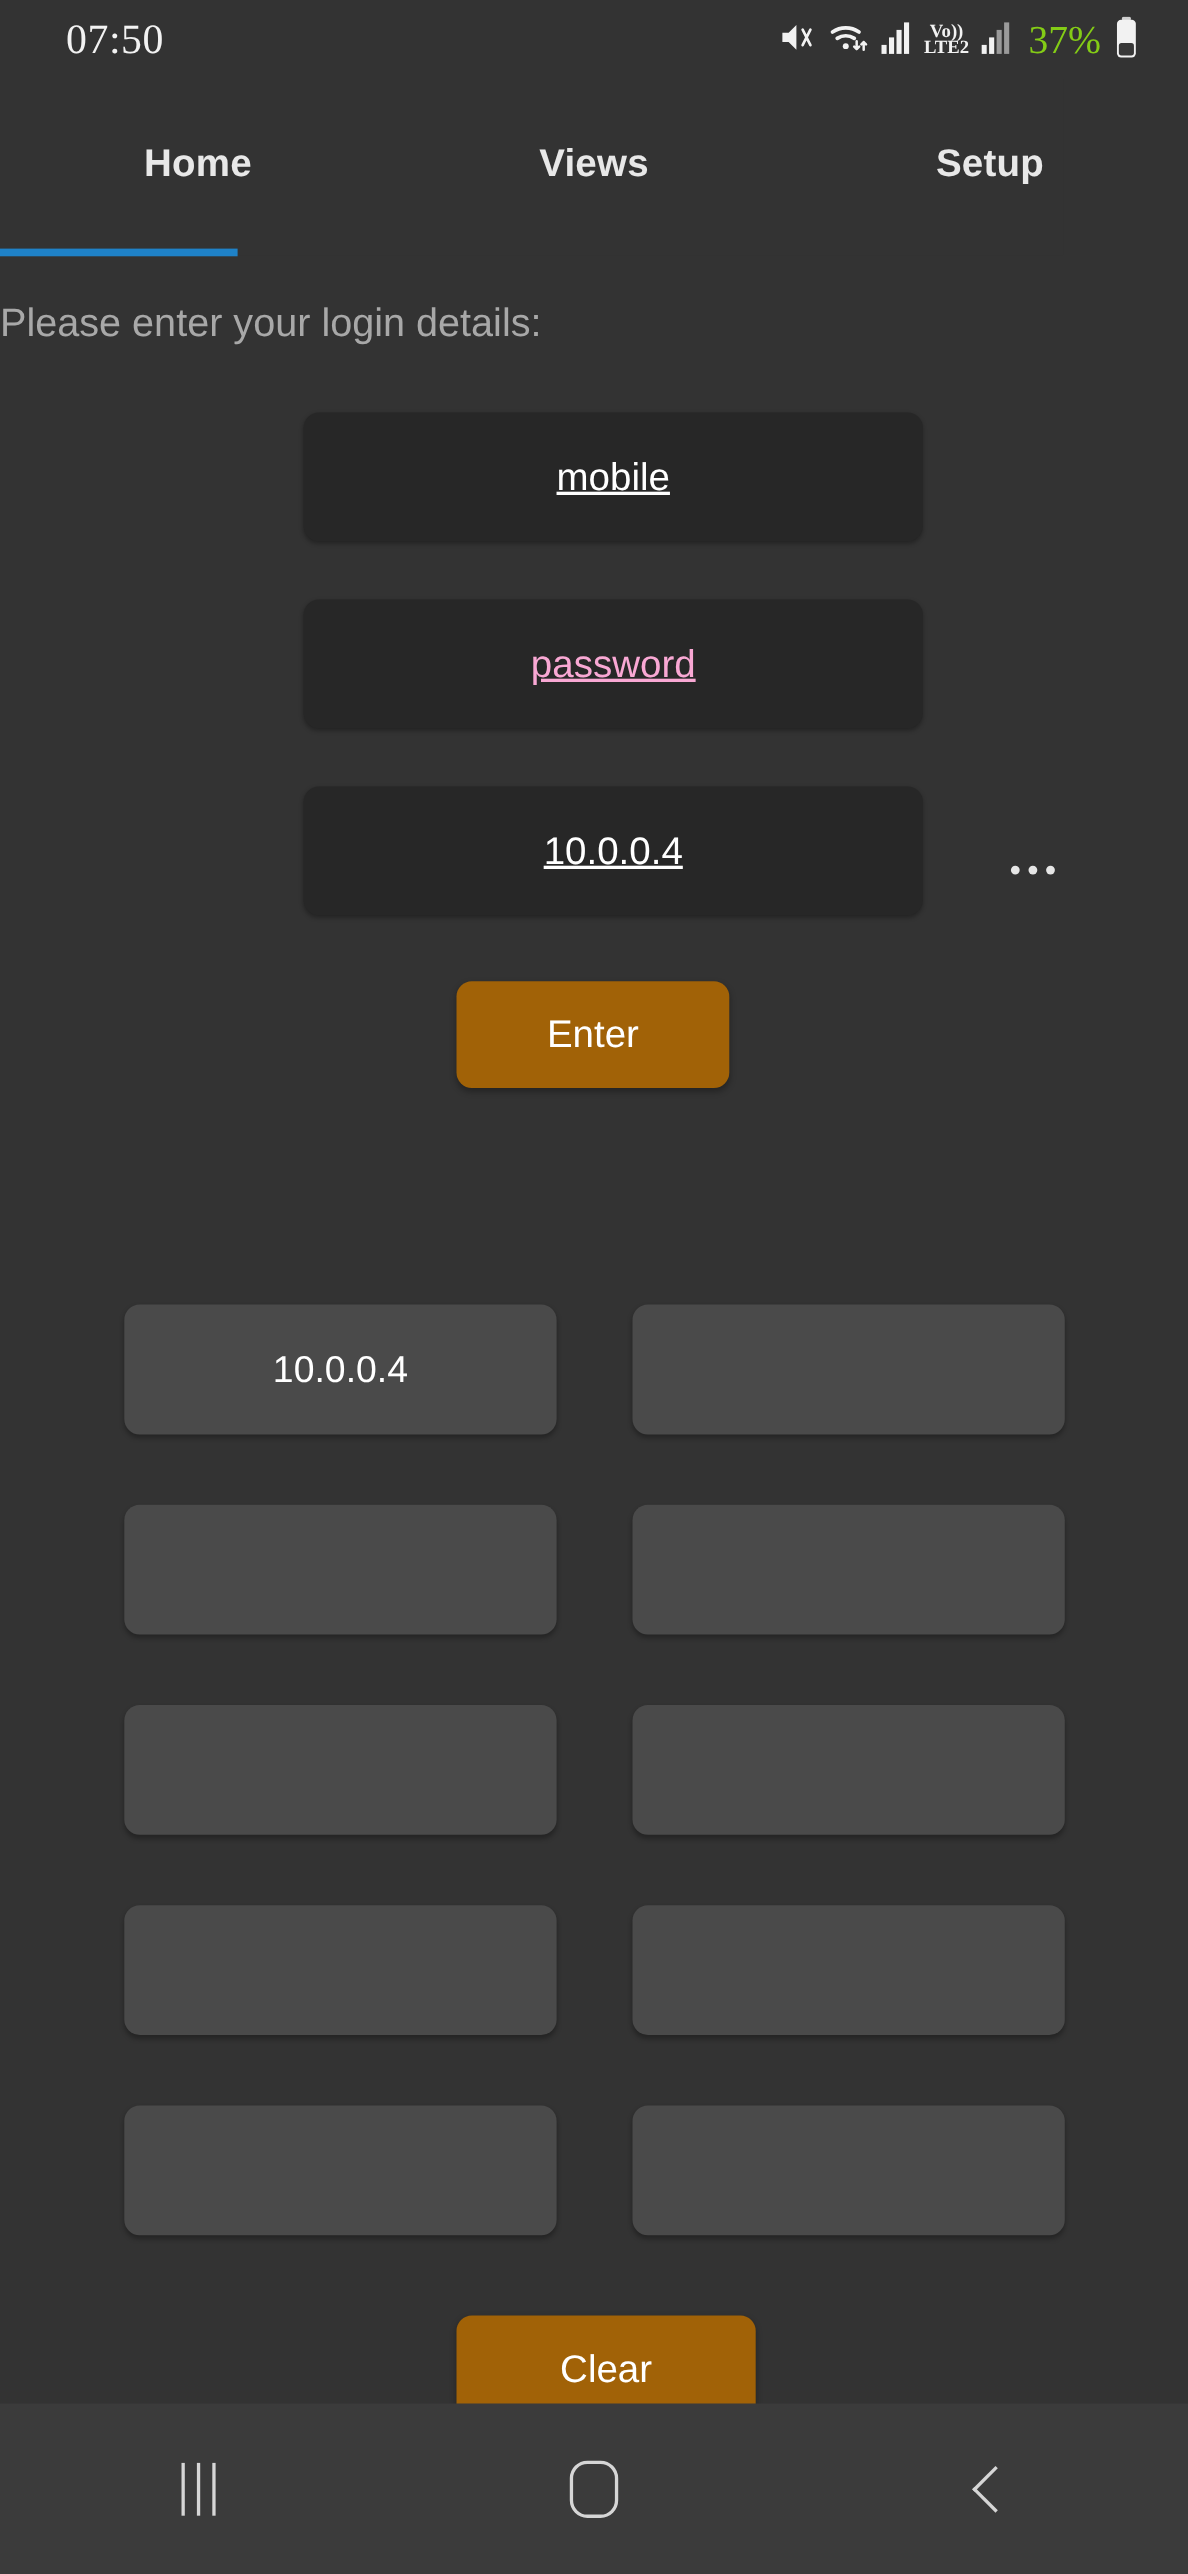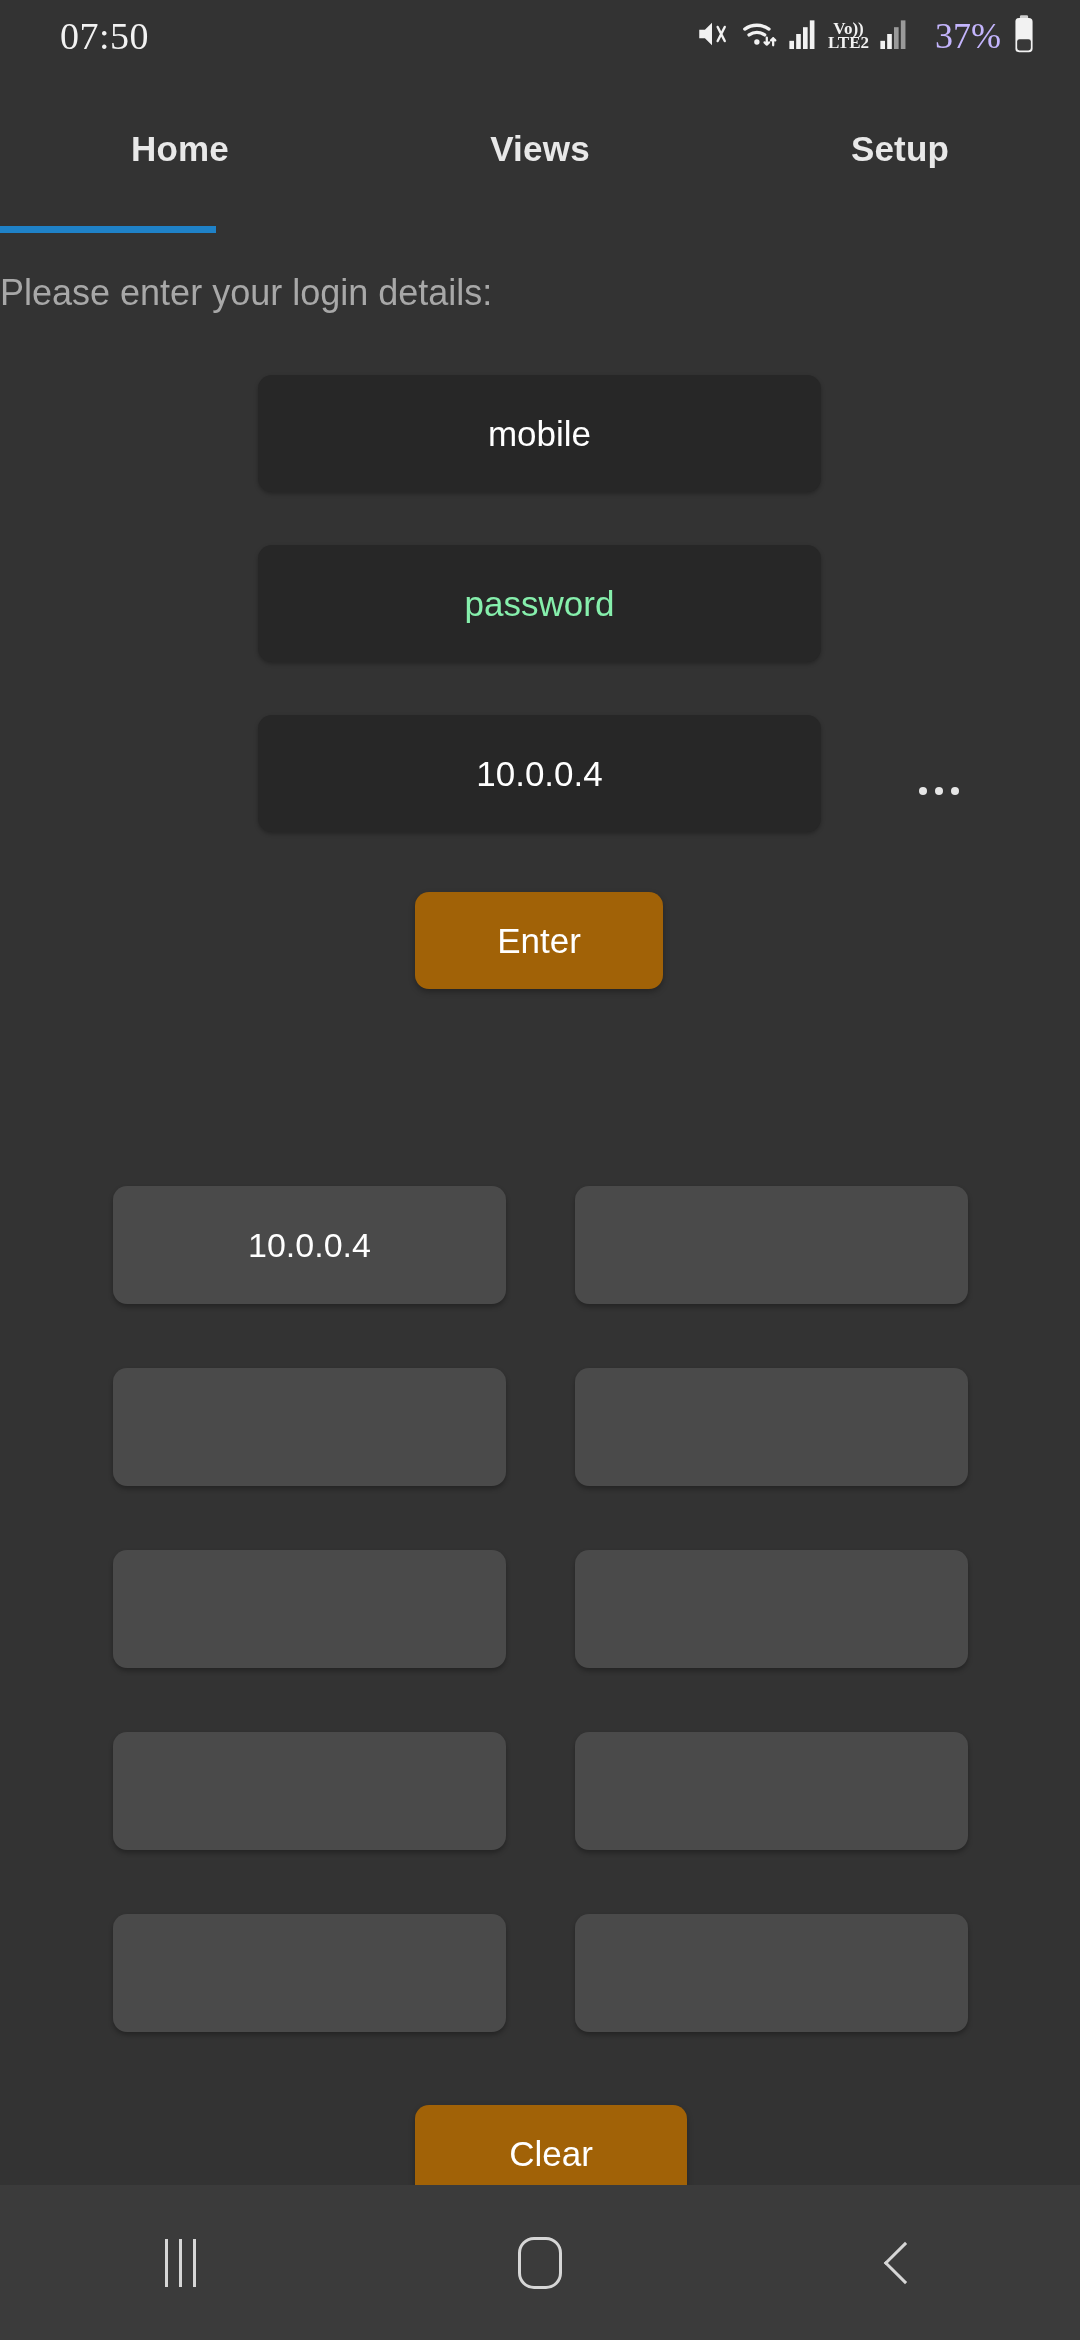--- a/index.html
+++ b/index.html
@@ -34,24 +34,24 @@
     font-weight: 400;
     letter-spacing: 0.5px;
   }
   #status-icons {
     display: flex;
     align-items: center;
     gap: 11px;
   }
   .sb-icon { display: block; }
   #battery-pct {
-    color: #c4b5fd;
+    color: #84cc16;
     font-size: 36px;
     font-weight: 500;
-    margin-left: 16px;
+    margin-left: 4px;
   }
   .volte-stack {
     display: flex;
     flex-direction: column;
     align-items: center;
     line-height: 0.82;
     color: #f2f2f2;
     font-size: 17px;
     font-weight: 700;
   }
@@ -93,33 +93,34 @@
   #login-prompt {
     position: absolute;
     top: 272px; left: 0;
     width: 1080px;
     color: #a8a8a8;
     font-size: 36px;
     font-weight: 400;
   }
   .text-field {
     position: absolute;
-    left: 258px;
+    left: 276px;
     width: 563px;
     height: 117px;
     background: #272727;
     border-radius: 14px;
     display: flex;
     align-items: center;
     justify-content: center;
     font-size: 35px;
     box-shadow: 0 2px 4px rgba(0,0,0,0.28);
+    text-decoration: underline;
   }
   #field-user   { top: 375px; color: #ffffff; }
-  #field-pass   { top: 545px; color: #86efac; }
+  #field-pass   { top: 545px; color: #f9a8d4; }
   #field-host   { top: 715px; color: #ffffff; }
 
   #overflow-dots {
     position: absolute;
     left: 908px;
     top: 760px;
     width: 62px;
     height: 62px;
     display: flex;
     align-items: center;

